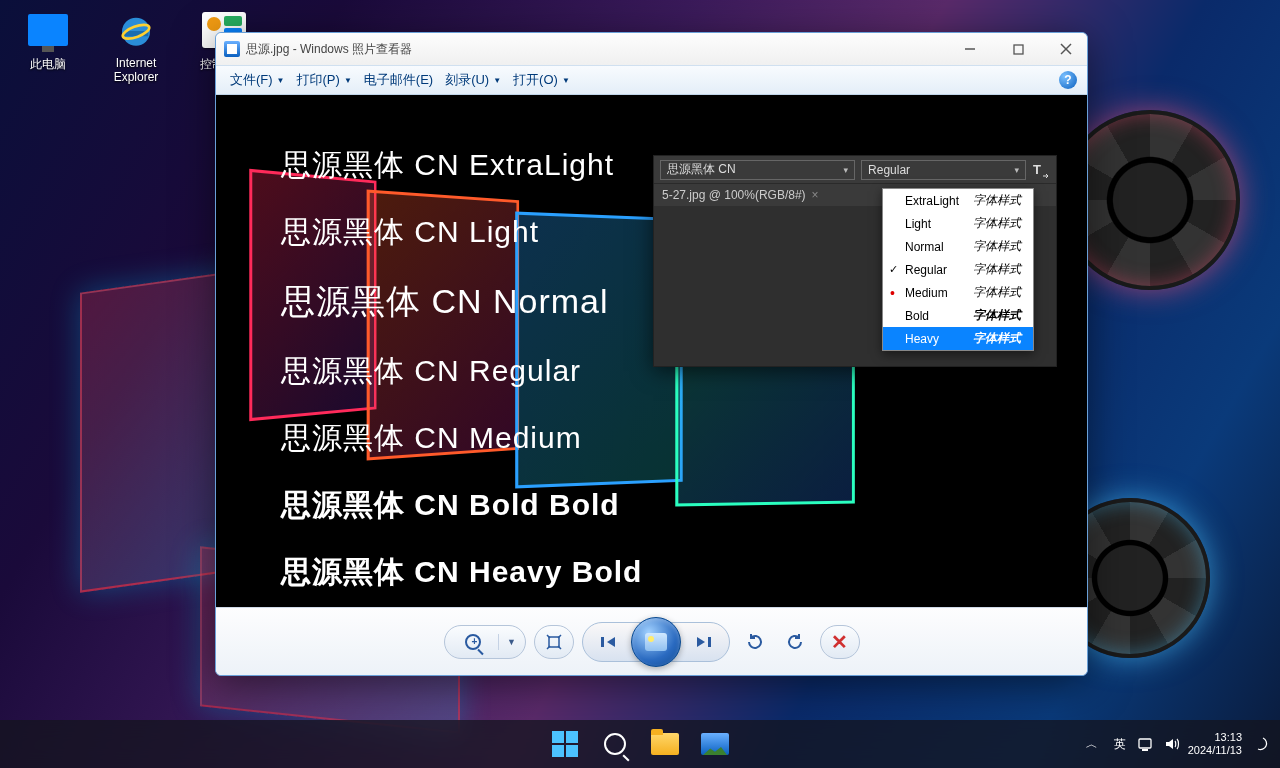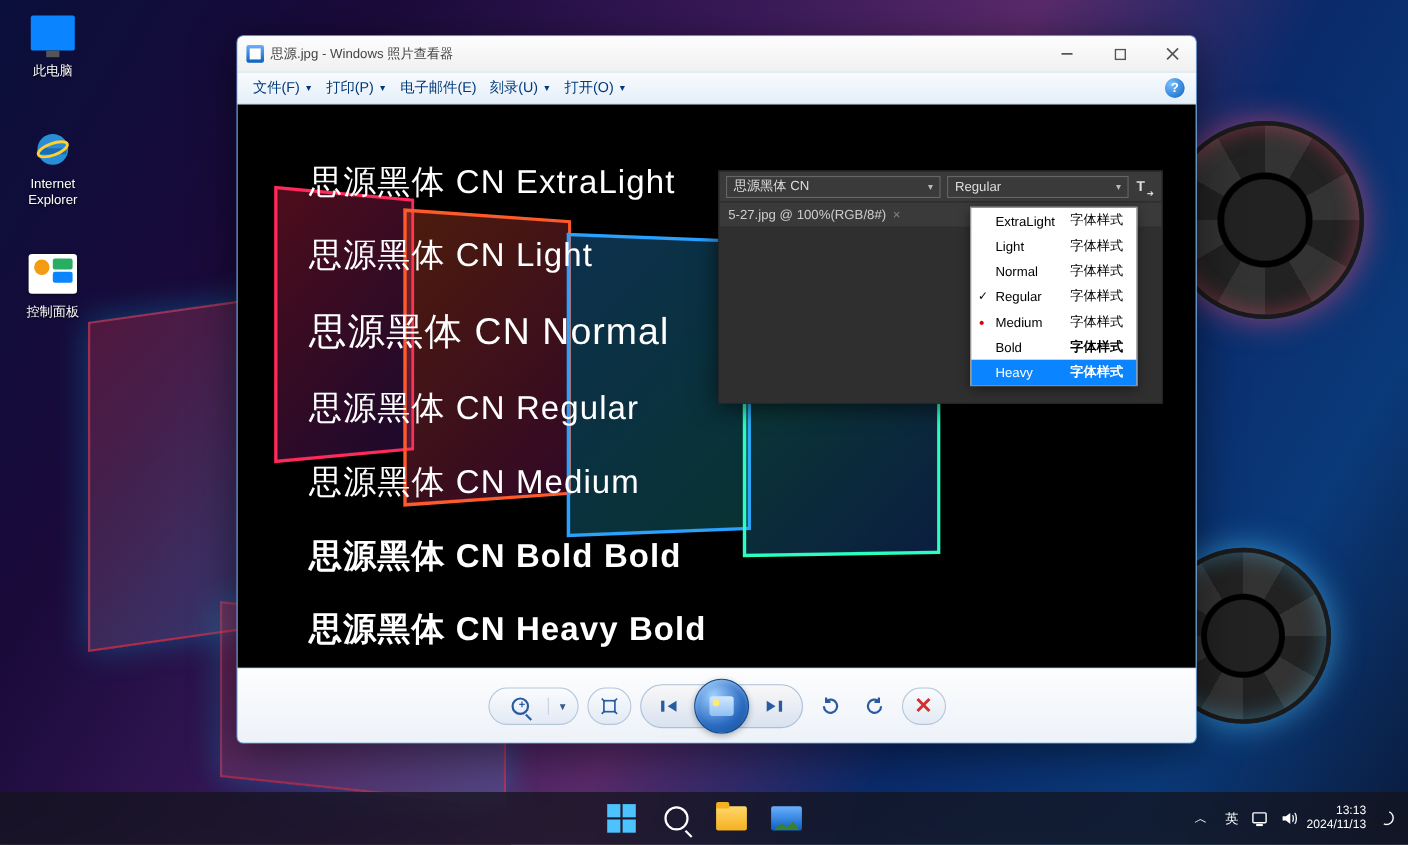--- a/index.html
+++ b/index.html
@@ -2,21 +2,21 @@
 <html><head>
 <meta charset="utf-8">
 <style>
 * { margin:0; padding:0; box-sizing:border-box; font-family:"Segoe UI","Microsoft YaHei",sans-serif; }
 html,body { width:1280px; height:768px; overflow:hidden; }
 .desktop { position:relative; width:1280px; height:768px; background:linear-gradient(120deg,#0a0f3a 0%,#1a0a3a 20%,#3a1a5a 40%,#5a2a6a 55%,#0a2a6a 70%,#0a3a7a 85%,#0a1a3a 100%); }
 .wallpaper-overlay{position:absolute;inset:0;overflow:hidden;pointer-events:none;}
 .panel{position:absolute;background:linear-gradient(135deg,rgba(255,60,80,.25),rgba(80,200,255,.2));border:2px solid rgba(255,255,255,.15);box-shadow:0 0 30px rgba(0,200,255,.3);}
 .fan{position:absolute;width:180px;height:180px;border-radius:50%;border:4px solid #1a1a1a;background:radial-gradient(circle,#222 30%,#000 31%,#000 35%,transparent 36%),conic-gradient(from 0deg,#333 0 30deg,#222 30deg 60deg,#333 60deg 90deg,#222 90deg 120deg,#333 120deg 150deg,#222 150deg 180deg,#333 180deg 210deg,#222 210deg 240deg,#333 240deg 270deg,#222 270deg 300deg,#333 300deg 330deg,#222 330deg 360deg);box-shadow:0 0 30px rgba(255,80,120,.6),inset 0 0 20px rgba(255,80,120,.4);}
 
-.desktop-icons{position:absolute;left:10px;top:8px;display:flex;flex-direction:column;gap:39px;color:#fff;font-size:12px;text-align:center;text-shadow:0 1px 2px #000;}
+.desktop-icons{position:absolute;left:10px;top:8px;display:flex;flex-direction:row;gap:12px;color:#fff;font-size:12px;text-align:center;text-shadow:0 1px 2px #000;}
 .di{width:76px;display:flex;flex-direction:column;align-items:center;gap:4px;cursor:pointer;}
 .di .ic{width:44px;height:44px;display:flex;align-items:center;justify-content:center;}
 .monitor-ic{width:40px;height:32px;background:#0a84ff;border-radius:2px;position:relative;}
 .monitor-ic:after{content:"";position:absolute;bottom:-6px;left:14px;width:12px;height:6px;background:#555;}
 .bin-ic{width:32px;height:40px;background:#fff;border-radius:3px;position:relative;display:flex;align-items:center;justify-content:center;}
 .bin-ic:before{content:"";width:24px;height:24px;background:#0a84ff;clip-path:polygon(20% 10%,80% 10%,100% 40%,80% 90%,20% 90%,0% 40%);border-radius:50%;}
 .bin-ic svg{position:absolute;}
 .ie-ic svg{width:42px;height:42px;}
 .cp-ic{width:44px;height:36px;background:#fff;border-radius:3px;position:relative;box-shadow:0 1px 2px rgba(0,0,0,.5);}
 .cp-ic:before{content:"";position:absolute;left:5px;top:5px;width:14px;height:14px;background:#f39c12;border-radius:50%;}
@@ -42,21 +42,21 @@
 .ps-row1{display:flex;align-items:center;padding:4px 6px;gap:6px;border-bottom:1px solid #2a2a2a;height:28px;}
 .ps-combo{flex:1;height:20px;background:#3a3a3a;border:1px solid #666;display:flex;align-items:center;padding:0 6px;min-width:0;}
 .ps-combo .arr{margin-left:auto;font-size:9px;color:#bbb;}
 .ps-tt{width:18px;height:18px;display:flex;align-items:center;justify-content:center;}
 .ps-tab{padding:4px 8px;color:#ccc;display:flex;align-items:center;gap:6px;}
 .ps-tab .x{color:#888;}
 .ps-body{background:#2f2f2f;height:160px;}
 .ps-drop{position:absolute;right:22px;top:32px;background:#fff;border:1px solid #888;display:flex;flex-direction:column;min-width:152px;color:#000;box-shadow:0 3px 10px rgba(0,0,0,.5);}
 .ps-drop .opt{display:flex;padding:3px 8px 3px 22px;position:relative;font-size:12px;align-items:center;}
 .ps-drop .opt .wname{flex:0 0 68px;}
-.ps-drop .opt .lbl{font-weight:600;}
+.ps-drop .opt .lbl{font-weight:600;font-style:italic;}
 .ps-drop .opt.sel{background:#0a84ff;color:#fff;}
 .ps-drop .opt.chk:before{content:"✓";position:absolute;left:6px;font-size:11px;}
 .ps-drop .opt.dot:before{content:"•";position:absolute;left:7px;color:#d00;font-size:14px;}
 
 .footer{height:68px;background:linear-gradient(#fdfdfe,#edf2f8);border-top:1px solid #d0dae8;display:flex;align-items:center;justify-content:center;gap:8px;border-radius:0 0 6px 6px;}
 .pill{height:34px;border-radius:17px;background:linear-gradient(#fafcfe,#e2eaf4);border:1px solid #b5c5da;display:flex;align-items:center;justify-content:center;}
 .zoomgrp{width:82px;display:flex;}
 .zoomgrp .z1{flex:1;display:flex;align-items:center;justify-content:center;border-right:1px solid #c5d2e4;}
 .zoomgrp .z2{width:26px;display:flex;align-items:center;justify-content:center;font-size:9px;color:#3a5a8a;}
 .mglass{width:16px;height:16px;border:2px solid #2a5aa0;border-radius:50%;position:relative;}

